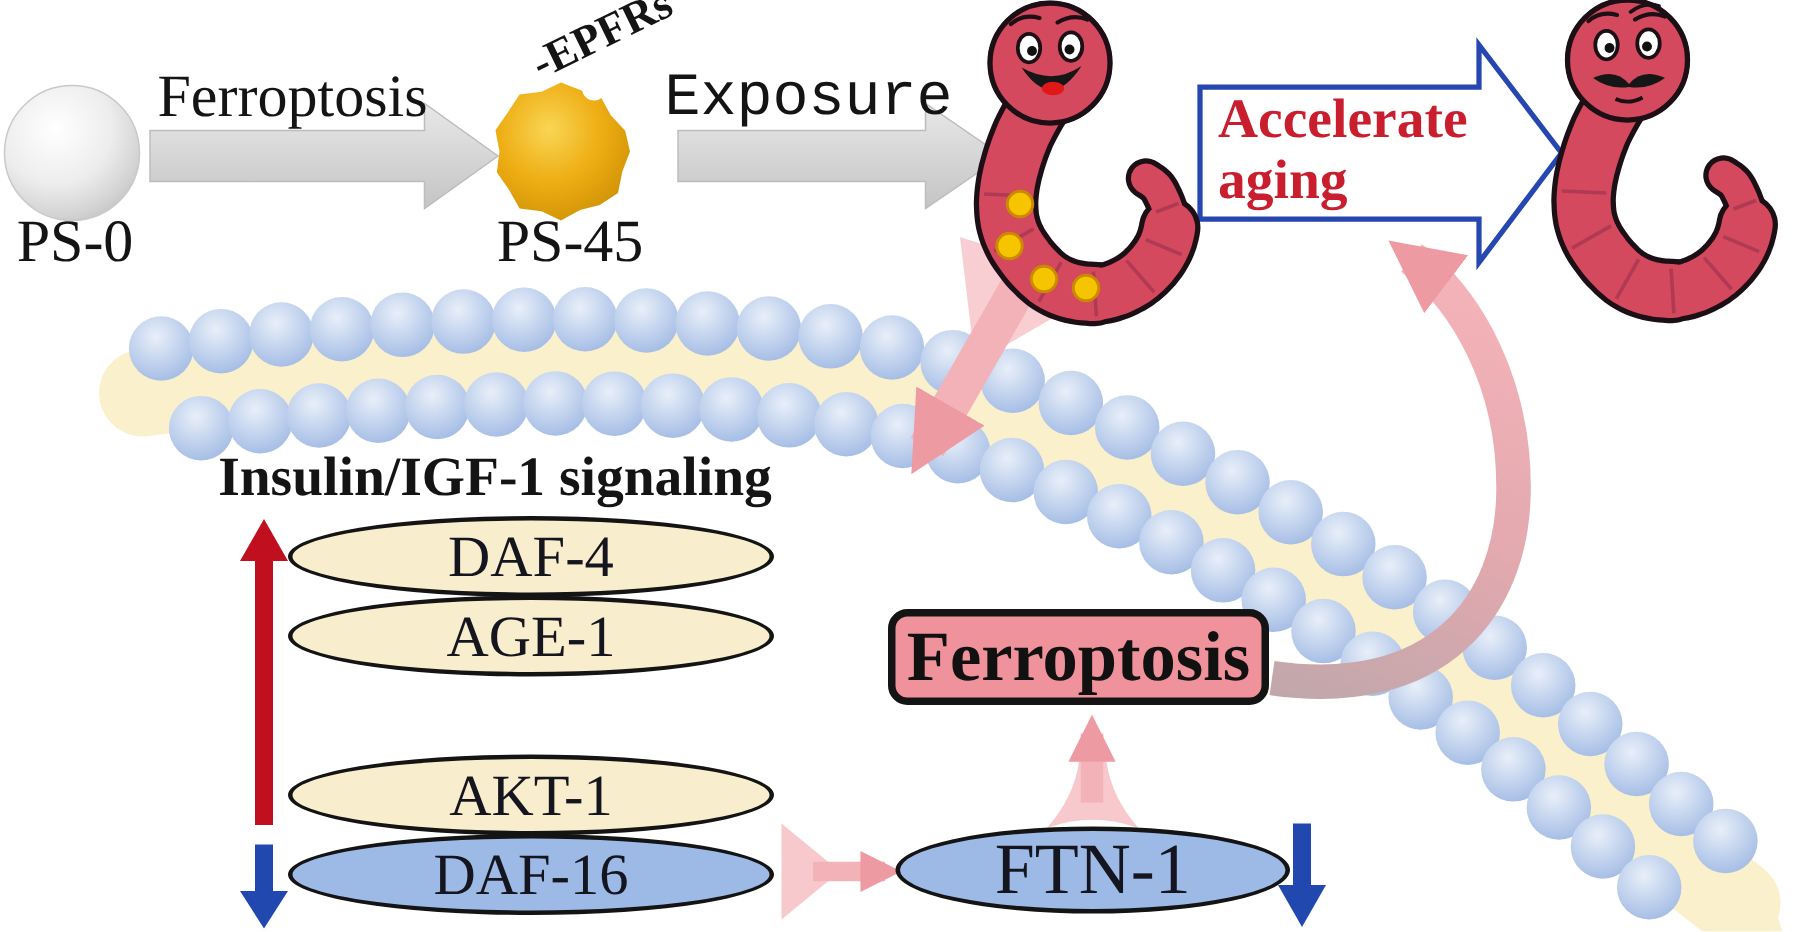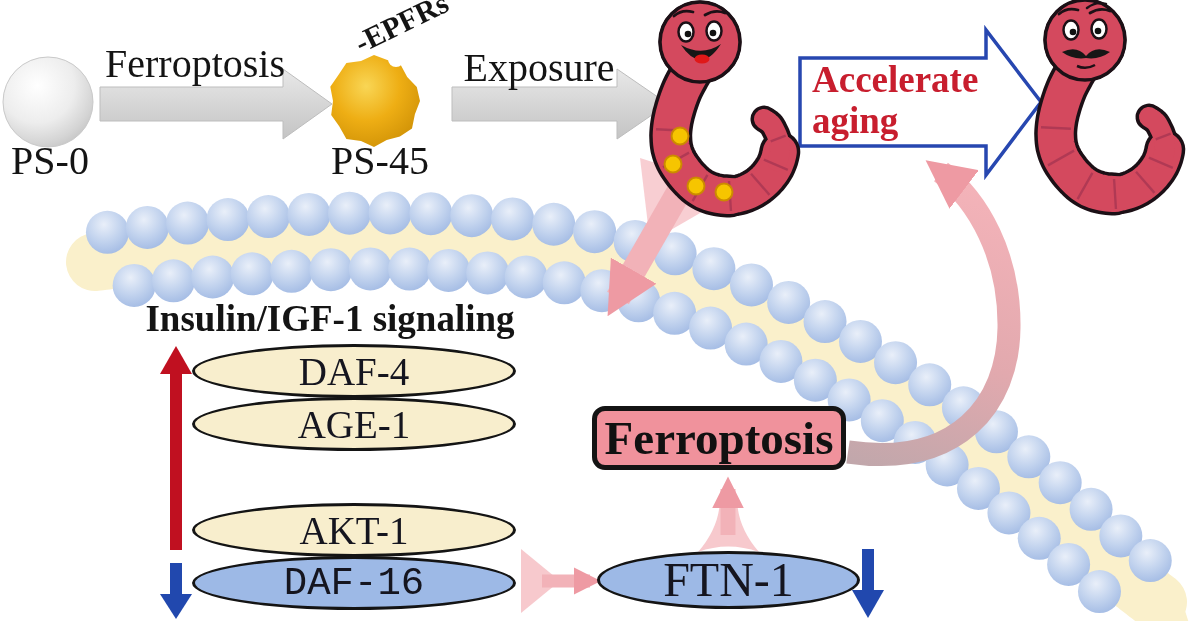--- a/index.html
+++ b/index.html
@@ -5,29 +5,29 @@
   html,body{margin:0;padding:0;background:#fff;}
   .stage{position:relative;width:1200px;height:621px;overflow:hidden;background:#fff;
          font-family:"Liberation Serif","DejaVu Serif",serif;}
   #art{position:absolute;left:0;top:0;}
   .lbl{position:absolute;color:var(--ink);white-space:nowrap;}
   .photoaging{left:88px;top:40px;width:214px;text-align:center;font-size:40px;}
   .ps0{left:0px;top:137px;width:100px;text-align:center;font-size:40px;}
   .ps45{left:316px;top:137px;width:128px;text-align:center;font-size:40px;}
   .epfrs{left:364px;top:26px;font-size:30px;font-weight:bold;
          transform:rotate(-26deg);transform-origin:0 100%;}
-  .exposure{left:443px;top:44px;width:192px;text-align:center;font-size:40px;}
+  .exposure{left:443px;top:44px;width:192px;text-align:center;font-size:40px;font-family:Liberation Mono, monospace;}
   .accel{left:812px;top:60px;width:220px;font-size:37px;font-weight:bold;
          color:var(--accent-red);line-height:1.1;}
   .accel span{display:block;}
   .title{left:120px;top:297px;width:420px;text-align:center;font-size:37px;font-weight:bold;}
   .node{position:absolute;left:192px;width:324px;height:54px;border:3.5px solid var(--ink);
         border-radius:50%;background:var(--node-cream);text-align:center;
         font-size:39px;line-height:50px;color:#15151f;box-sizing:border-box;}
-  .node.blue{background:var(--node-blue);font-family:Liberation Mono, monospace;}
+  .node.blue{background:var(--node-blue);}
   .n0{top:344px;} .n1{top:397px;} .n2{top:450px;} .n3{top:503px;} .n4{top:556px;}
   .fbox{position:absolute;left:592px;top:406px;width:254px;height:64px;
         border:5px solid var(--ink);border-radius:13px;background:var(--ferroptosis-pink);
         text-align:center;font-size:47px;font-weight:bold;line-height:54px;
         color:#111;box-sizing:border-box;}
   .ftn{position:absolute;left:597px;top:551px;width:263px;height:58px;
        border:3.5px solid var(--ink);border-radius:50%;background:var(--node-blue);
        text-align:center;font-size:48px;line-height:51px;color:#15151f;box-sizing:border-box;}
 </style>
 </head>

